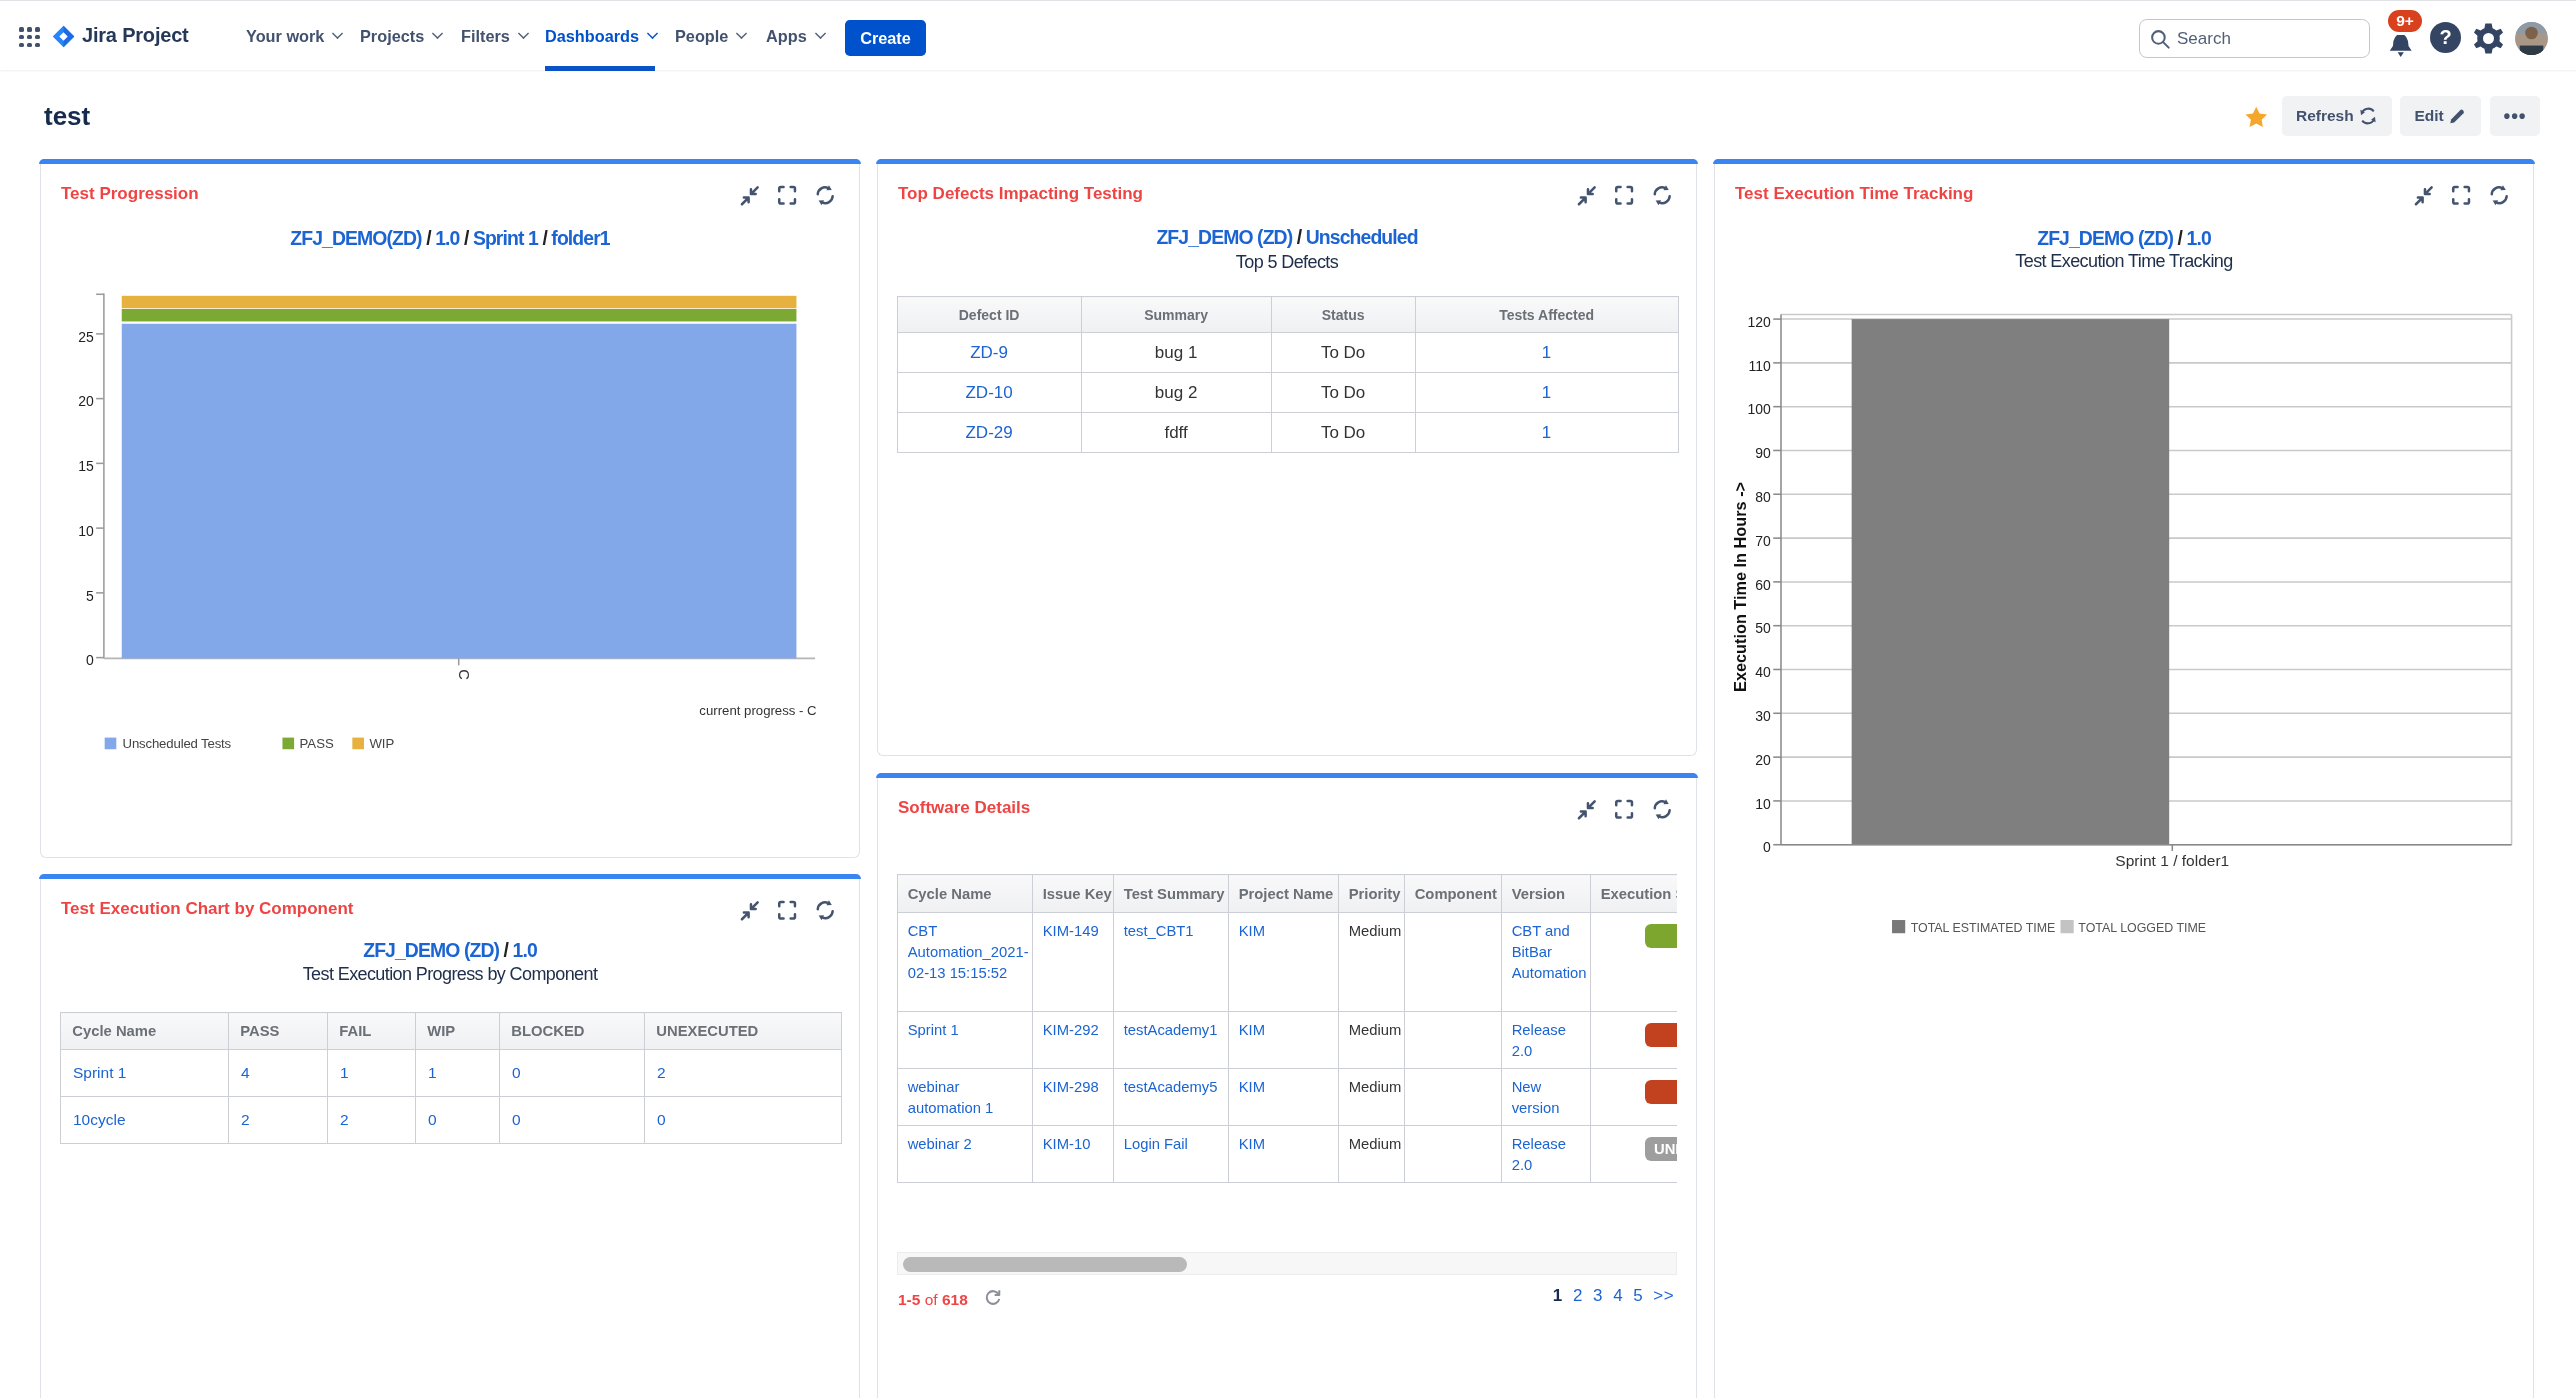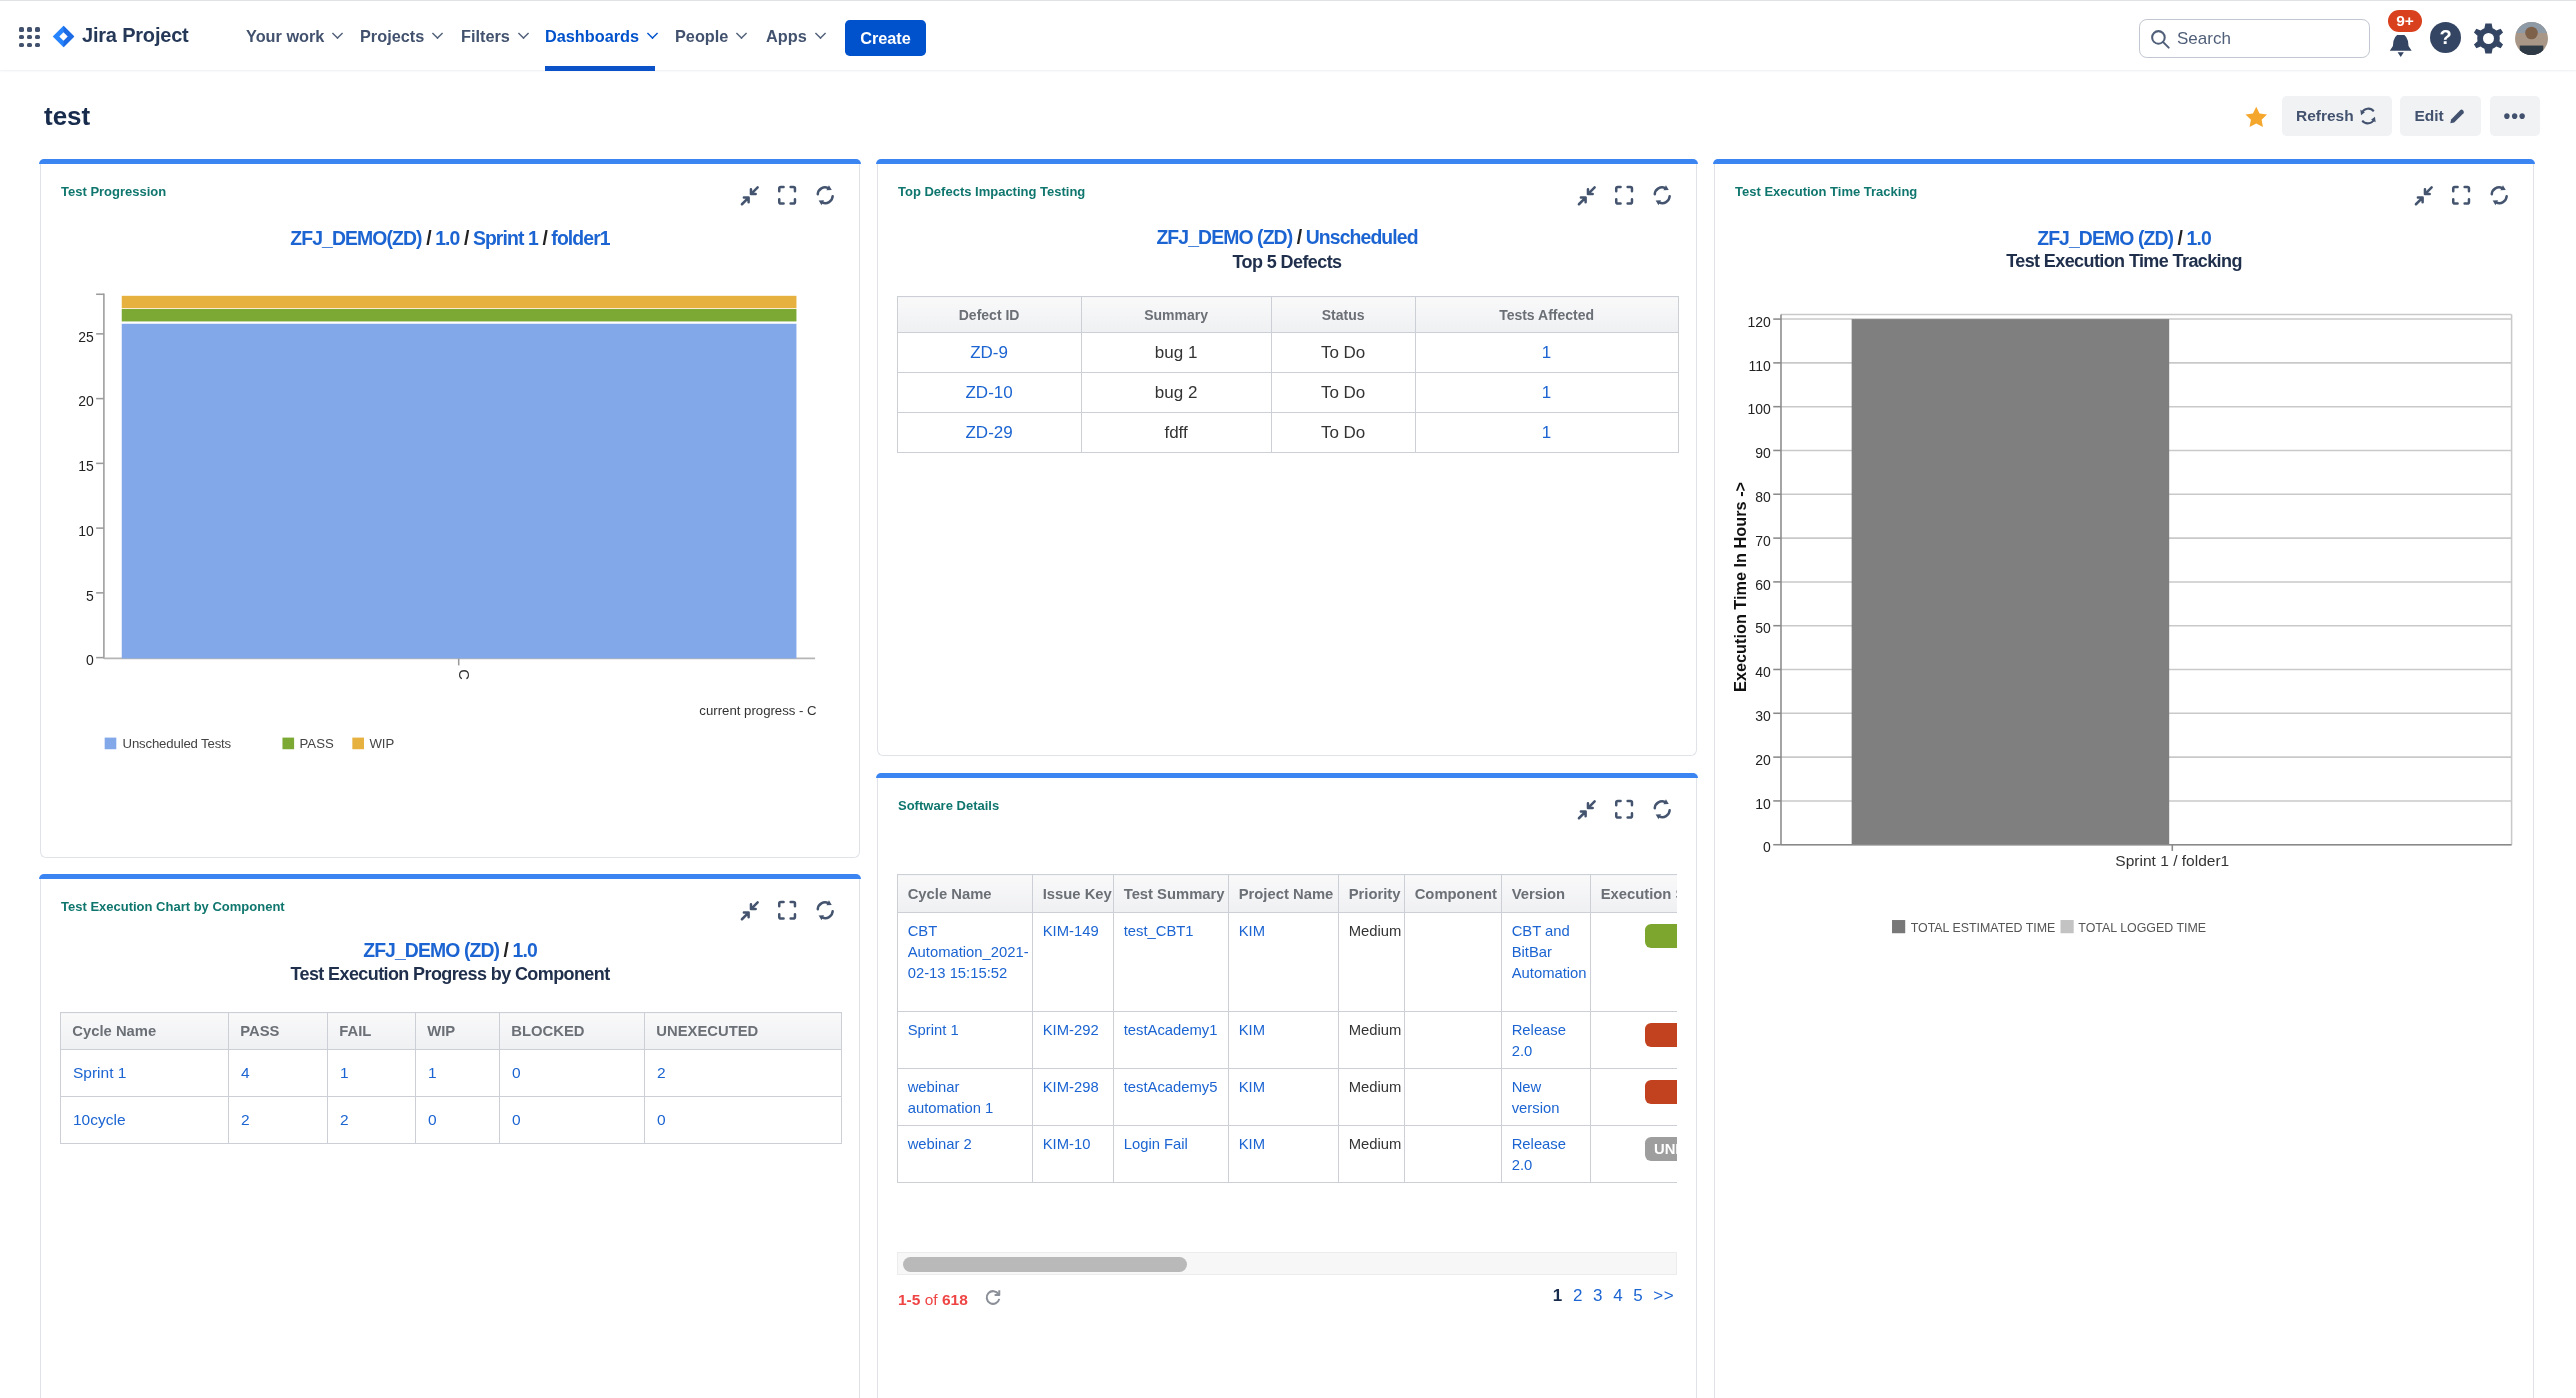--- a/index.html
+++ b/index.html
@@ -27,25 +27,25 @@
   .navicon { position:absolute; top:21px; }
 
   
   #pgtitle { position:absolute; left:44px; top:101px; font-size:26px; font-weight:700; color:#172b4d; }
   .hbtn { position:absolute; top:96px; height:40px; background:#f1f2f4; border-radius:4.7px;
     color:#42526e; font-size:15.5px; font-weight:700; display:flex; align-items:center; justify-content:center; }
 
   
   .card { position:absolute; background:#fff; border:1.6px solid #dfe2e7; border-top:none; border-radius:6.2px; }
   .card .bluebar { position:absolute; top:0; left:-1.6px; right:-1.6px; height:5.4px; background:#3b85f3; border-radius:5.4px 5.4px 0 0; }
-  .gtitle { position:absolute; left:20px; top:25px; font-size:13px; font-weight:700; color:#0f766e; }
+  .gtitle { position:absolute; left:20px; top:25px; font-size:17px; font-weight:700; color:#ef4444; }
   .gicons { position:absolute; right:20px; top:26.4px; width:103px; height:22px; }
   .sublink { position:absolute; left:0; width:100%; text-align:center; font-size:19.4px; font-weight:700; color:#1b64d2; letter-spacing:-0.9px; }
   .sublink .sep { color:#222; }
-  .subbold { position:absolute; left:0; width:100%; text-align:center; font-size:18px; font-weight:700; color:#20304c; letter-spacing:-0.6px; }
+  .subbold { position:absolute; left:0; width:100%; text-align:center; font-size:18px; font-weight:400; color:#20304c; letter-spacing:-0.6px; }
 
   table { border-collapse:collapse; }
 
   
   .gtable { border-collapse:collapse; table-layout:fixed; }
   .gtable th { background:linear-gradient(#f9f9fa,#eff0f2); color:#6b6f76; font-weight:700; }
   .gtable th, .gtable td { border:1.6px solid #ccd0d6; }
   .gtable td { color:#333; }
   td.blue, .blue { color:#1b64d2; }
 

